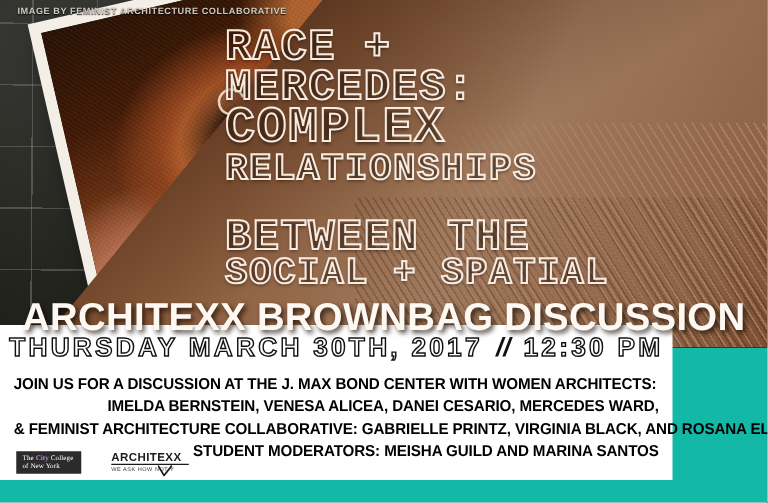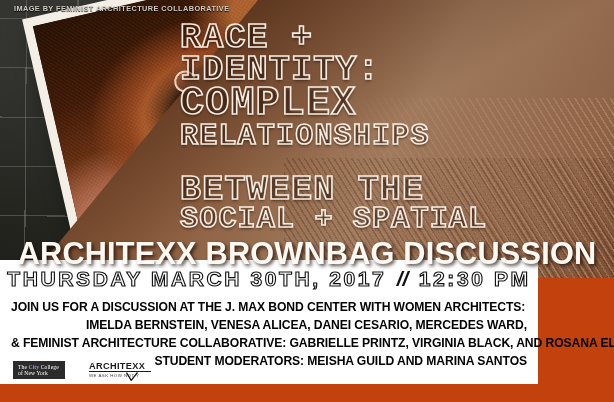--- a/index.html
+++ b/index.html
@@ -5,21 +5,21 @@
   * { box-sizing: border-box; margin: 0; padding: 0; }
   html, body {
     width: 614px; height: 402px;
     background: #ffffff;
     font-family: "Liberation Sans", sans-serif;
     overflow: hidden;
   }
   .poster {
     position: relative;
     width: 614px; height: 402px;
-    background: #c2410c;
+    background: #14b8a6;
     overflow: hidden;
   }
 
   
   .art {
     position: absolute;
     left: 0; top: 0;
     width: 614px; height: 278px;
     overflow: hidden;
     background: #241109;
@@ -298,21 +298,21 @@
     <div class="wedge">
       <div class="wedge-dark"></div>
       <div class="wedge-hatch2"></div>
       <div class="wedge-hatch"></div>
     </div>
 
     <div class="credit">IMAGE BY FEMINIST ARCHITECTURE COLLABORATIVE</div>
 
     <div class="headline">
       <span class="ln ln1">RACE +</span>
-      <span class="ln ln2">IDENTITY:</span>
+      <span class="ln ln2">MERCEDES:</span>
       <span class="ln ln3">COMPLEX</span>
       <span class="ln ln4">RELATIONSHIPS</span>
       <span class="ln ln5">BETWEEN THE</span>
       <span class="ln ln6">SOCIAL + SPATIAL</span>
     </div>
 
     <div class="bigbar">ARCHITEXX BROWNBAG DISCUSSION</div>
   </div>
 
   <div class="info">

